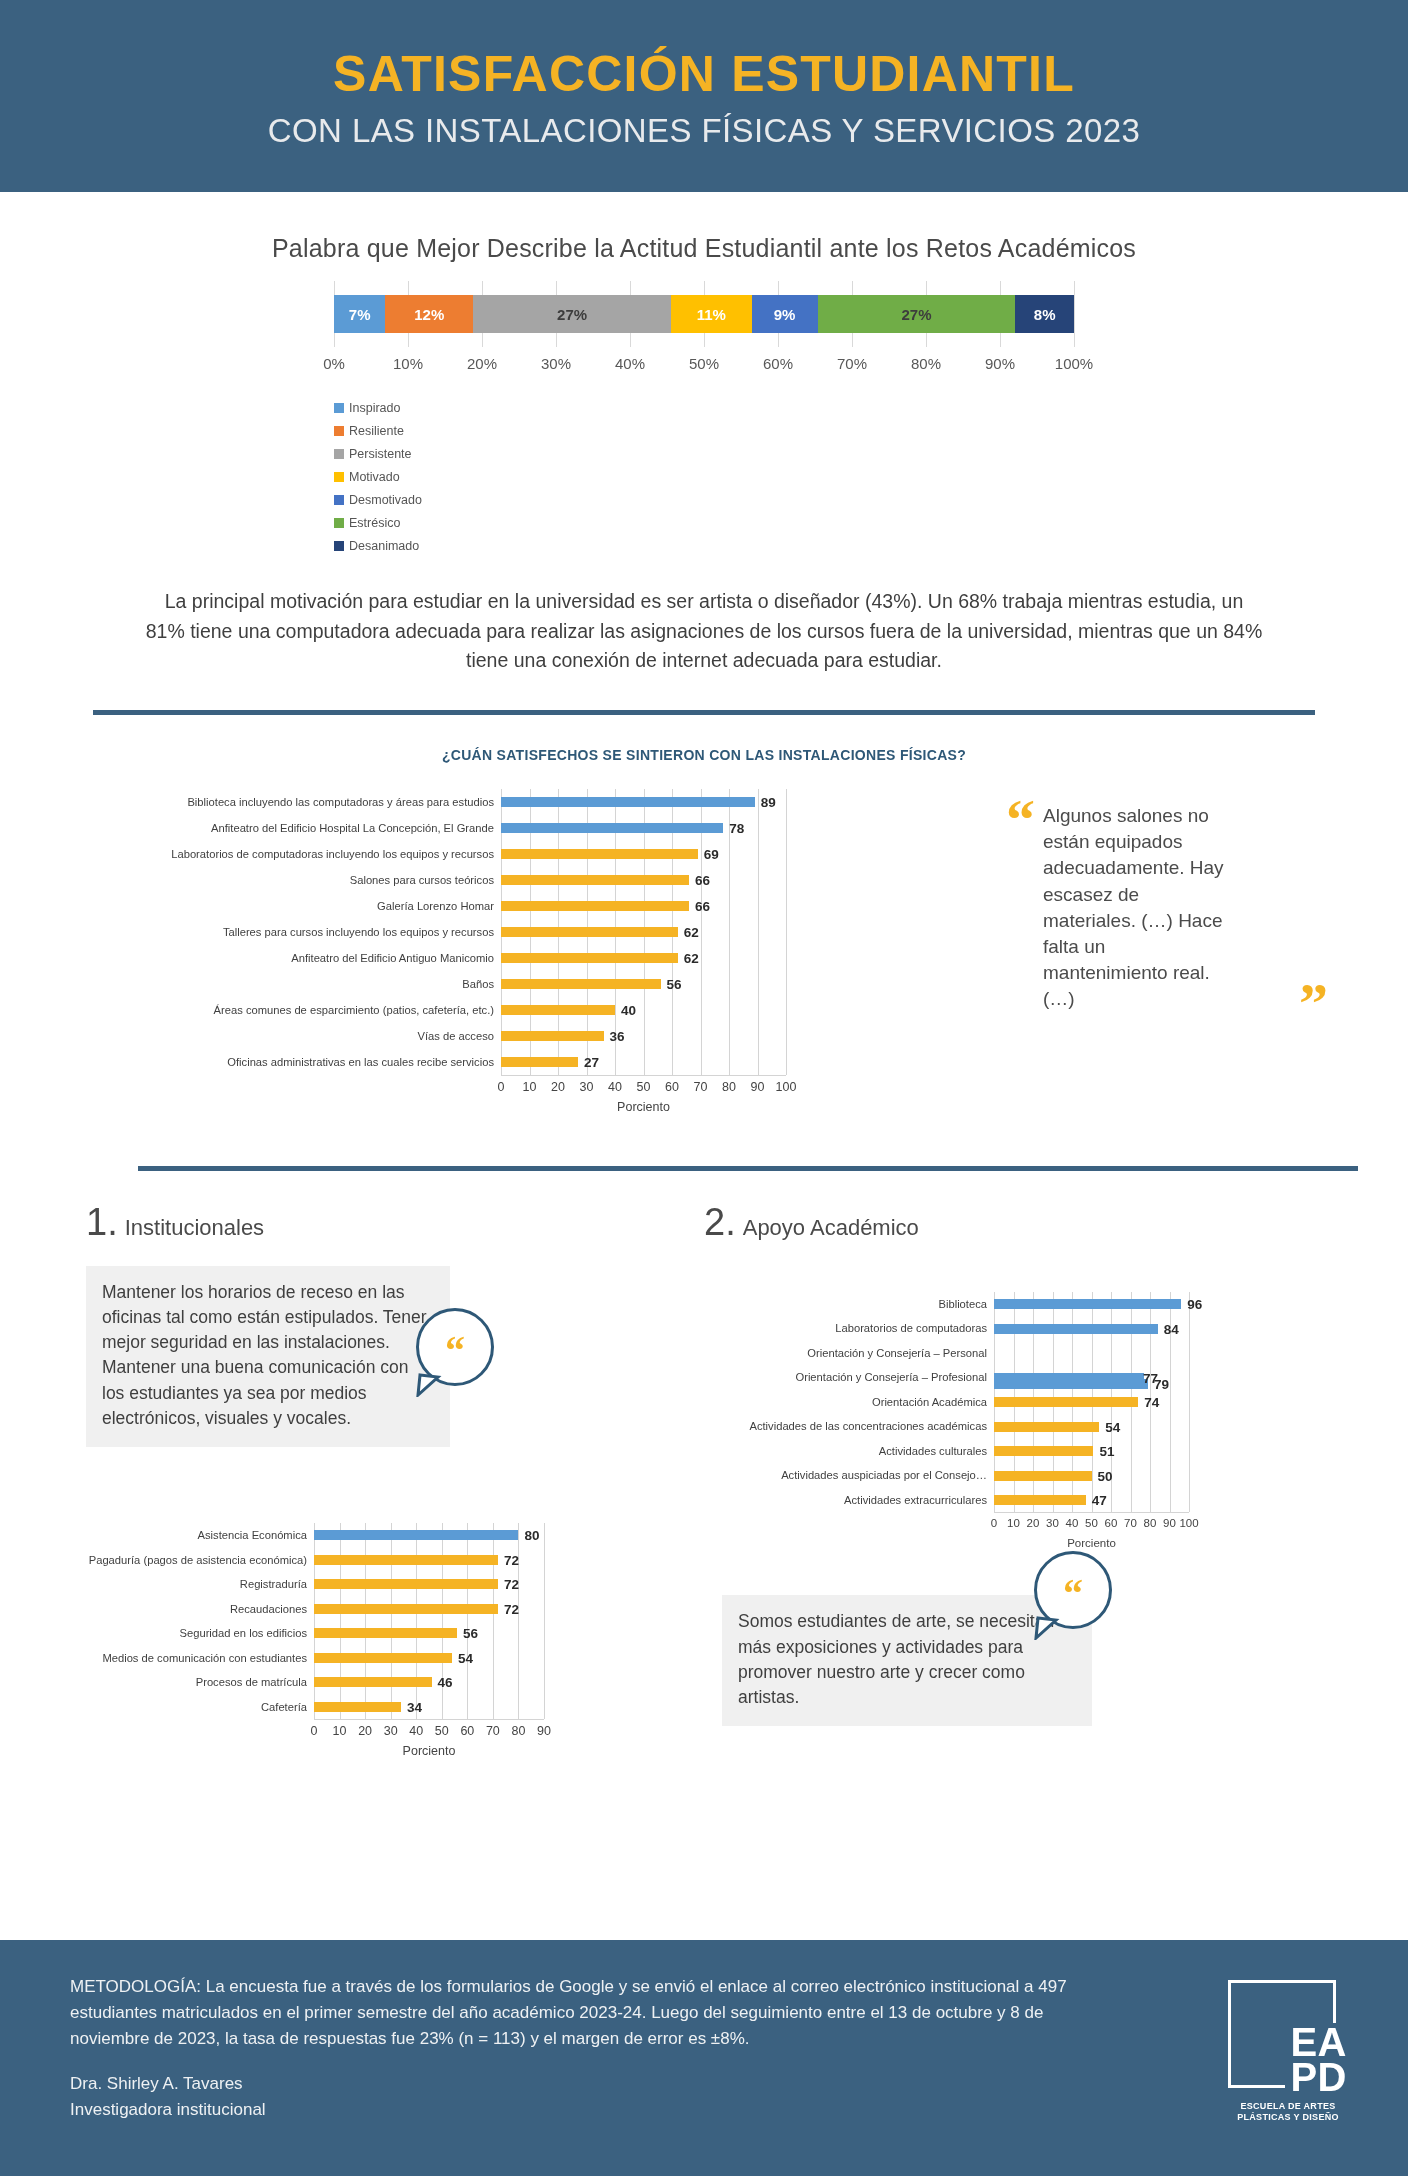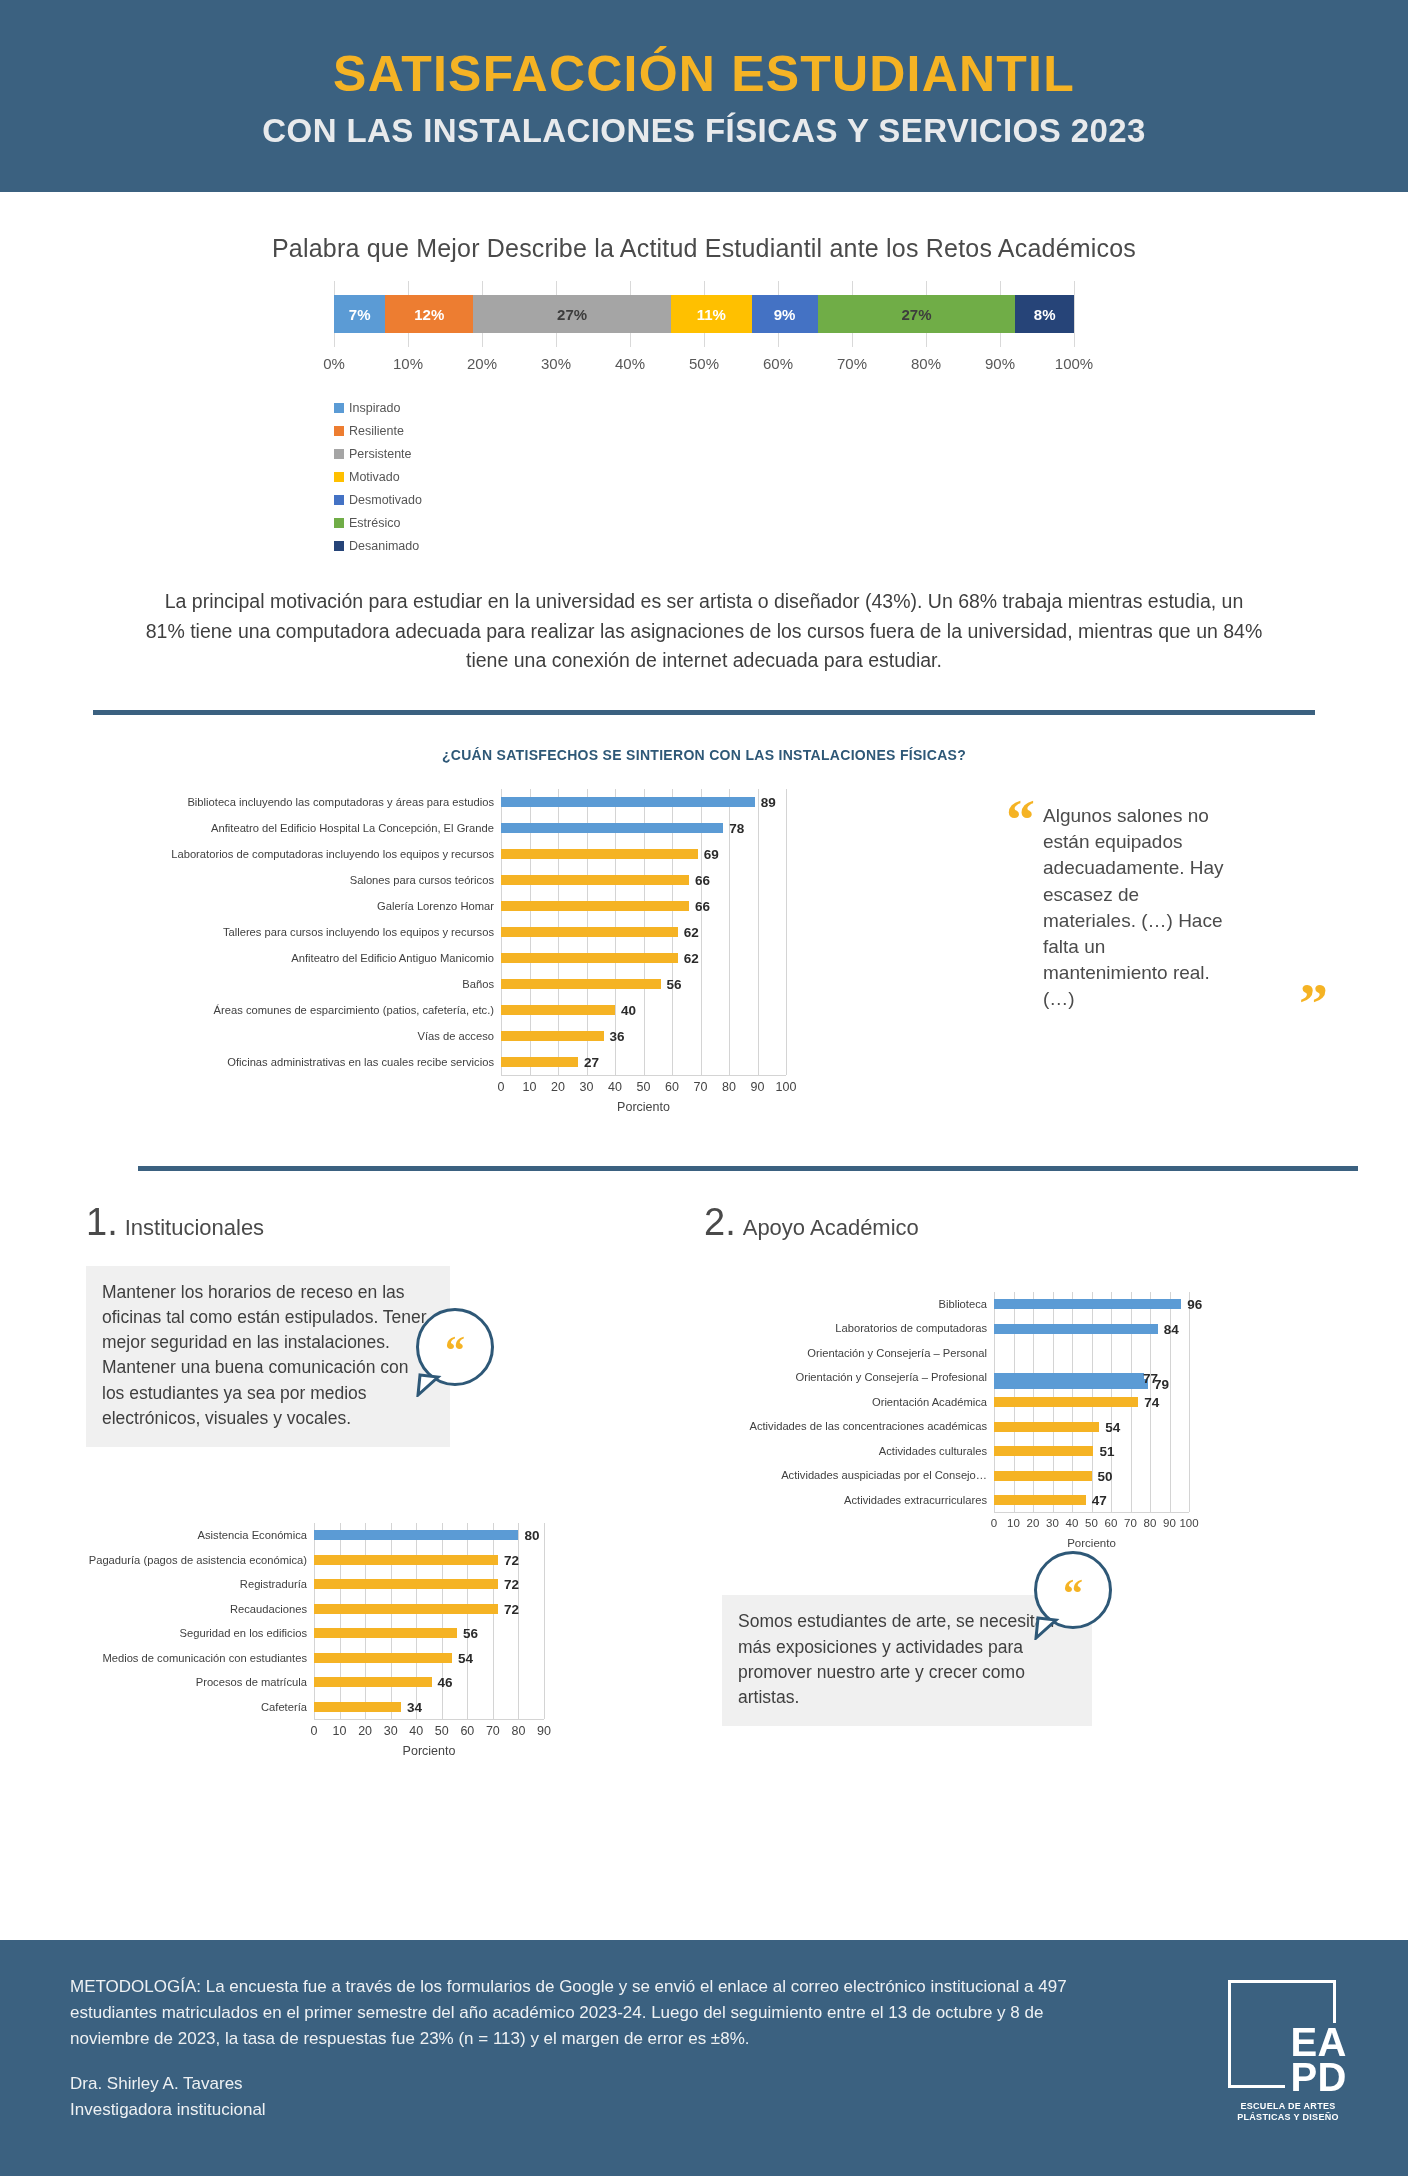--- a/index.html
+++ b/index.html
@@ -29,21 +29,21 @@
     color:#f5b324;
     font-size:50px;
     font-weight:bold;
     letter-spacing:1.2px;
     line-height:1.02;
     text-align:center;
   }
   .header-subtitle {
     color:#e8eaec;
     font-size:33px;
-    font-weight:bold;
+    font-weight:normal;
     letter-spacing:0.4px;
     text-align:center;
     margin-top:12px;
   }
 
   
   .sec1 { padding-top:42px; }
   .sec1-title {
     text-align:center;
     font-size:25px;

